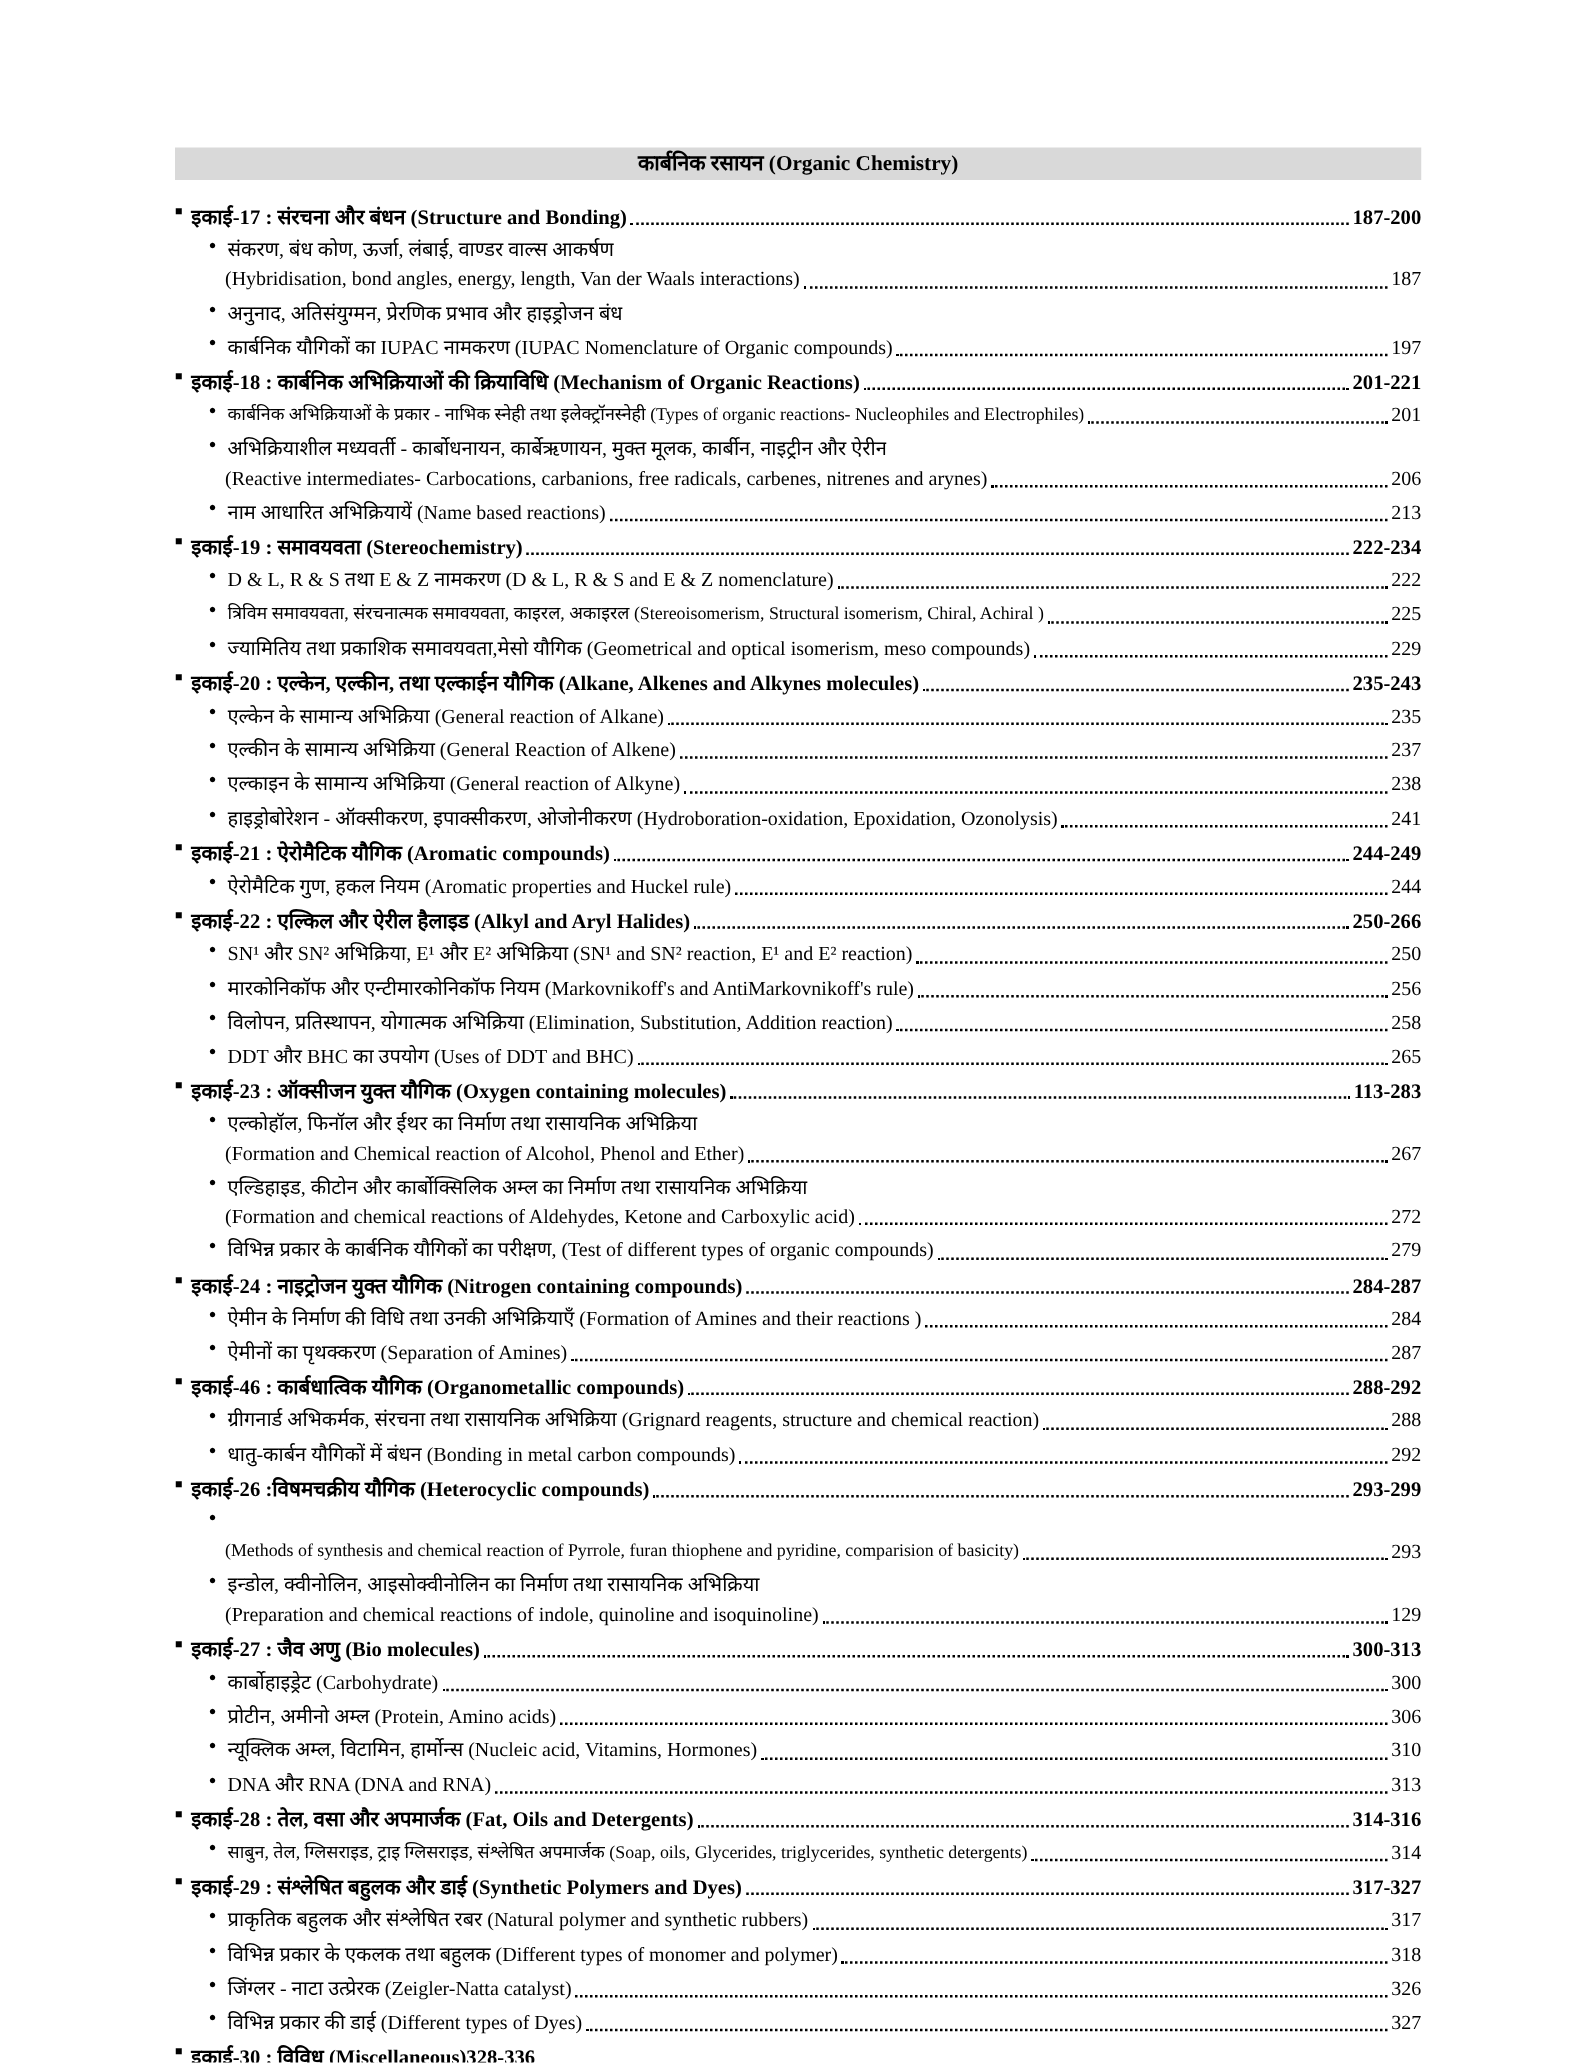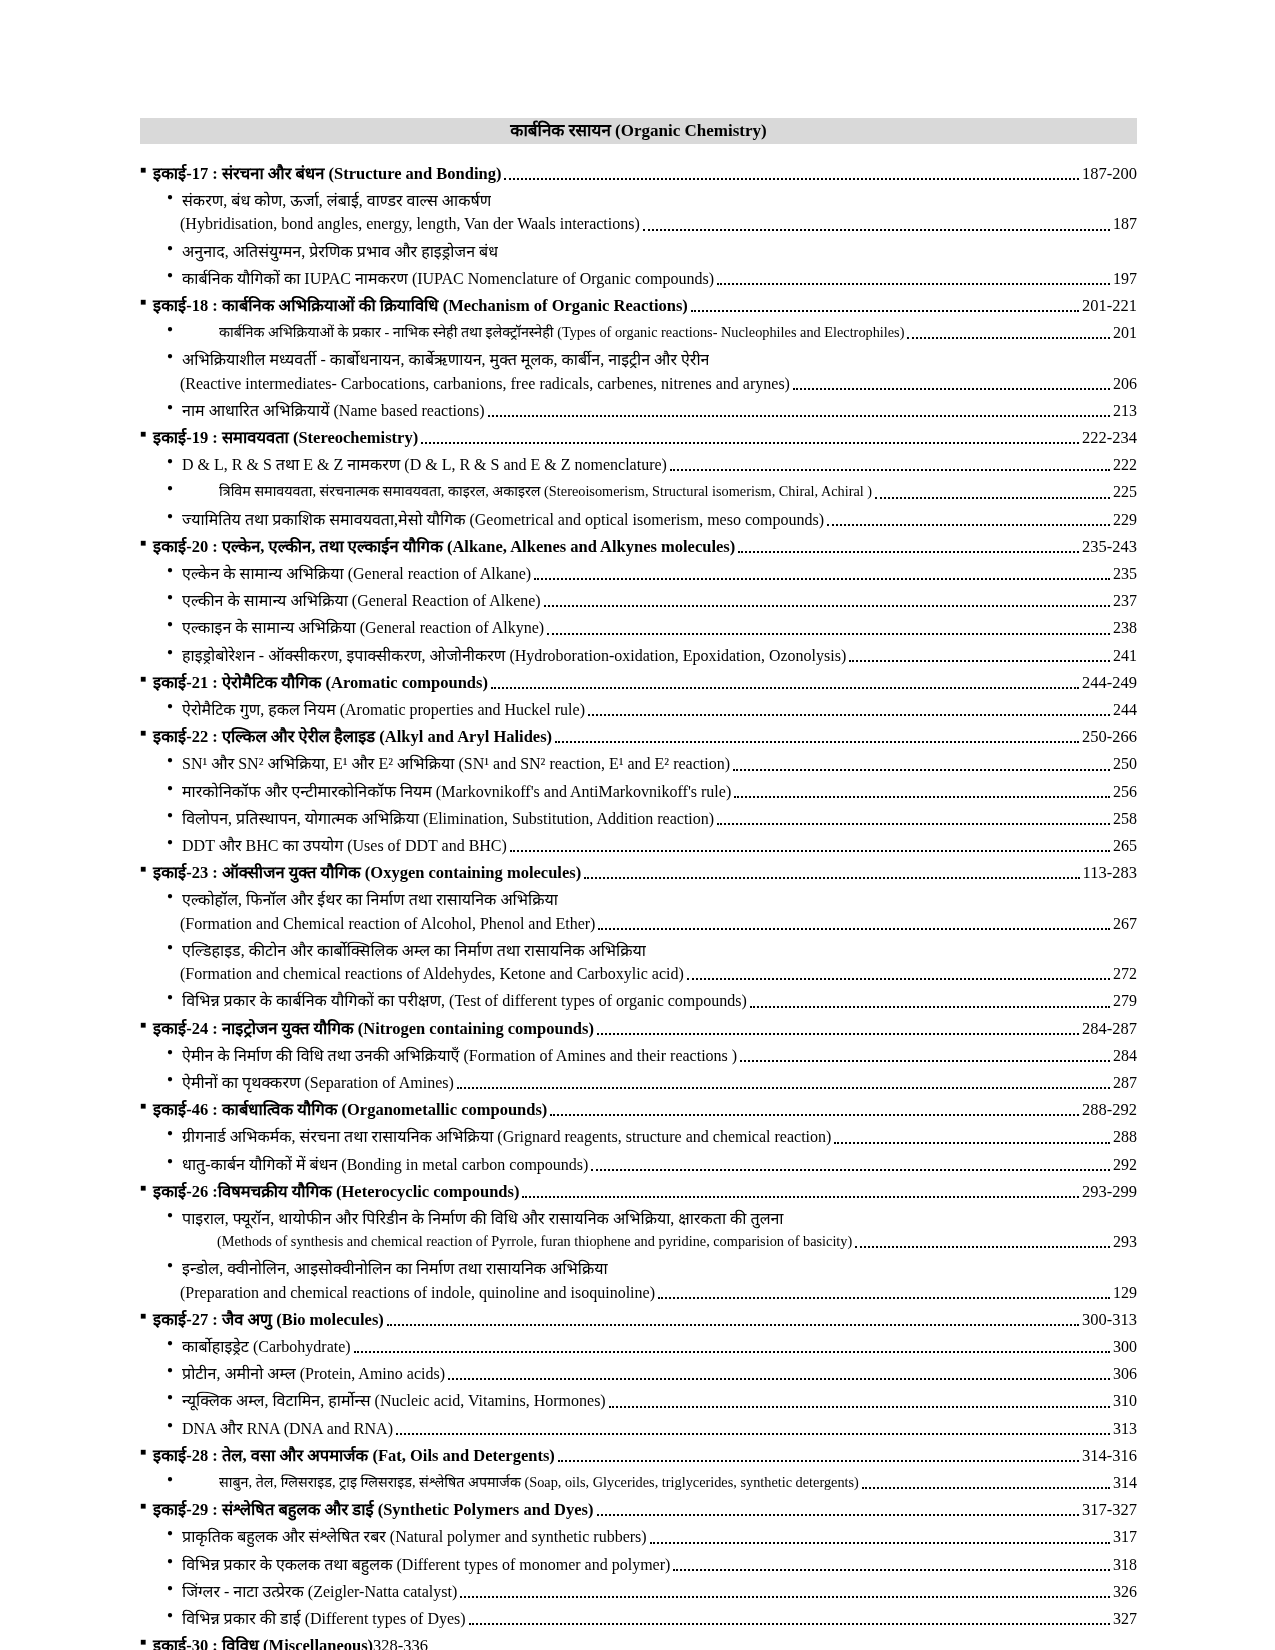--- a/index.html
+++ b/index.html
@@ -19,34 +19,34 @@
     line-height:23px;
     padding:1px 0 2px;
     margin-bottom:14px;
   }
 
   .row { display:flex; align-items:flex-end; line-height:23.2px; }
   .row > span { white-space:nowrap; }
 
   .unit-row { font-weight:bold; font-size:16.5px; }
   .sq { font-size:10px; margin:0 7px 4px 0; }
-  .unit-pages { font-weight:normal; }
+  .unit-pages { font-weight:bold; }
 
   .item-row { font-size:16px; padding-left:26px; }
   .item-cont { padding-left:40px; }
   .bullet { font-size:10px; margin:0 9px 4px 1px; }
 
   .dots {
     flex:1 1 auto; min-width:8px;
     border-bottom:2px dotted #000;
     margin:0 3px 5px 3px;
   }
   .unit-row .dots { border-bottom:2.4px dotted #000; margin-bottom:5px; }
 
-  .condensed .item-text { font-size:14.3px;margin-left:37px; }
+  .condensed .item-text { font-size:14.3px; }
 
   .item-text { overflow:hidden; }
 </style>
 </head>
 <body>
 
 <div class="page">
   <div class="header-bar">कार्बनिक रसायन (Organic Chemistry)</div>
 
   <div id="toc-root">
@@ -265,21 +265,20 @@
         <span class="item-page">292</span>
       </div>
       <div class="row unit-row">
         <span class="sq">■</span>
         <span class="unit-label">इकाई-26 :विषमचक्रीय यौगिक (Heterocyclic compounds)</span>
         <span class="dots"></span>
         <span class="unit-pages">293-299</span>
       </div>
       <div class="row item-row">
         <span class="bullet">●</span>
-        <span class="item-text">पाइराल, फ्यूरॉन, थायोफीन और पिरिडीन के निर्माण की विधि और रासायनिक अभिक्रिया, क्षारकता की तुलना</span>
       </div>
       <div class="row item-row item-cont condensed">
         <span class="item-text">(Methods of synthesis and chemical reaction of Pyrrole, furan thiophene and pyridine, comparision of basicity)</span>
         <span class="dots"></span>
         <span class="item-page">293</span>
       </div>
       <div class="row item-row">
         <span class="bullet">●</span>
         <span class="item-text">इन्डोल, क्वीनोलिन, आइसोक्वीनोलिन का निर्माण तथा रासायनिक अभिक्रिया</span>
       </div>

